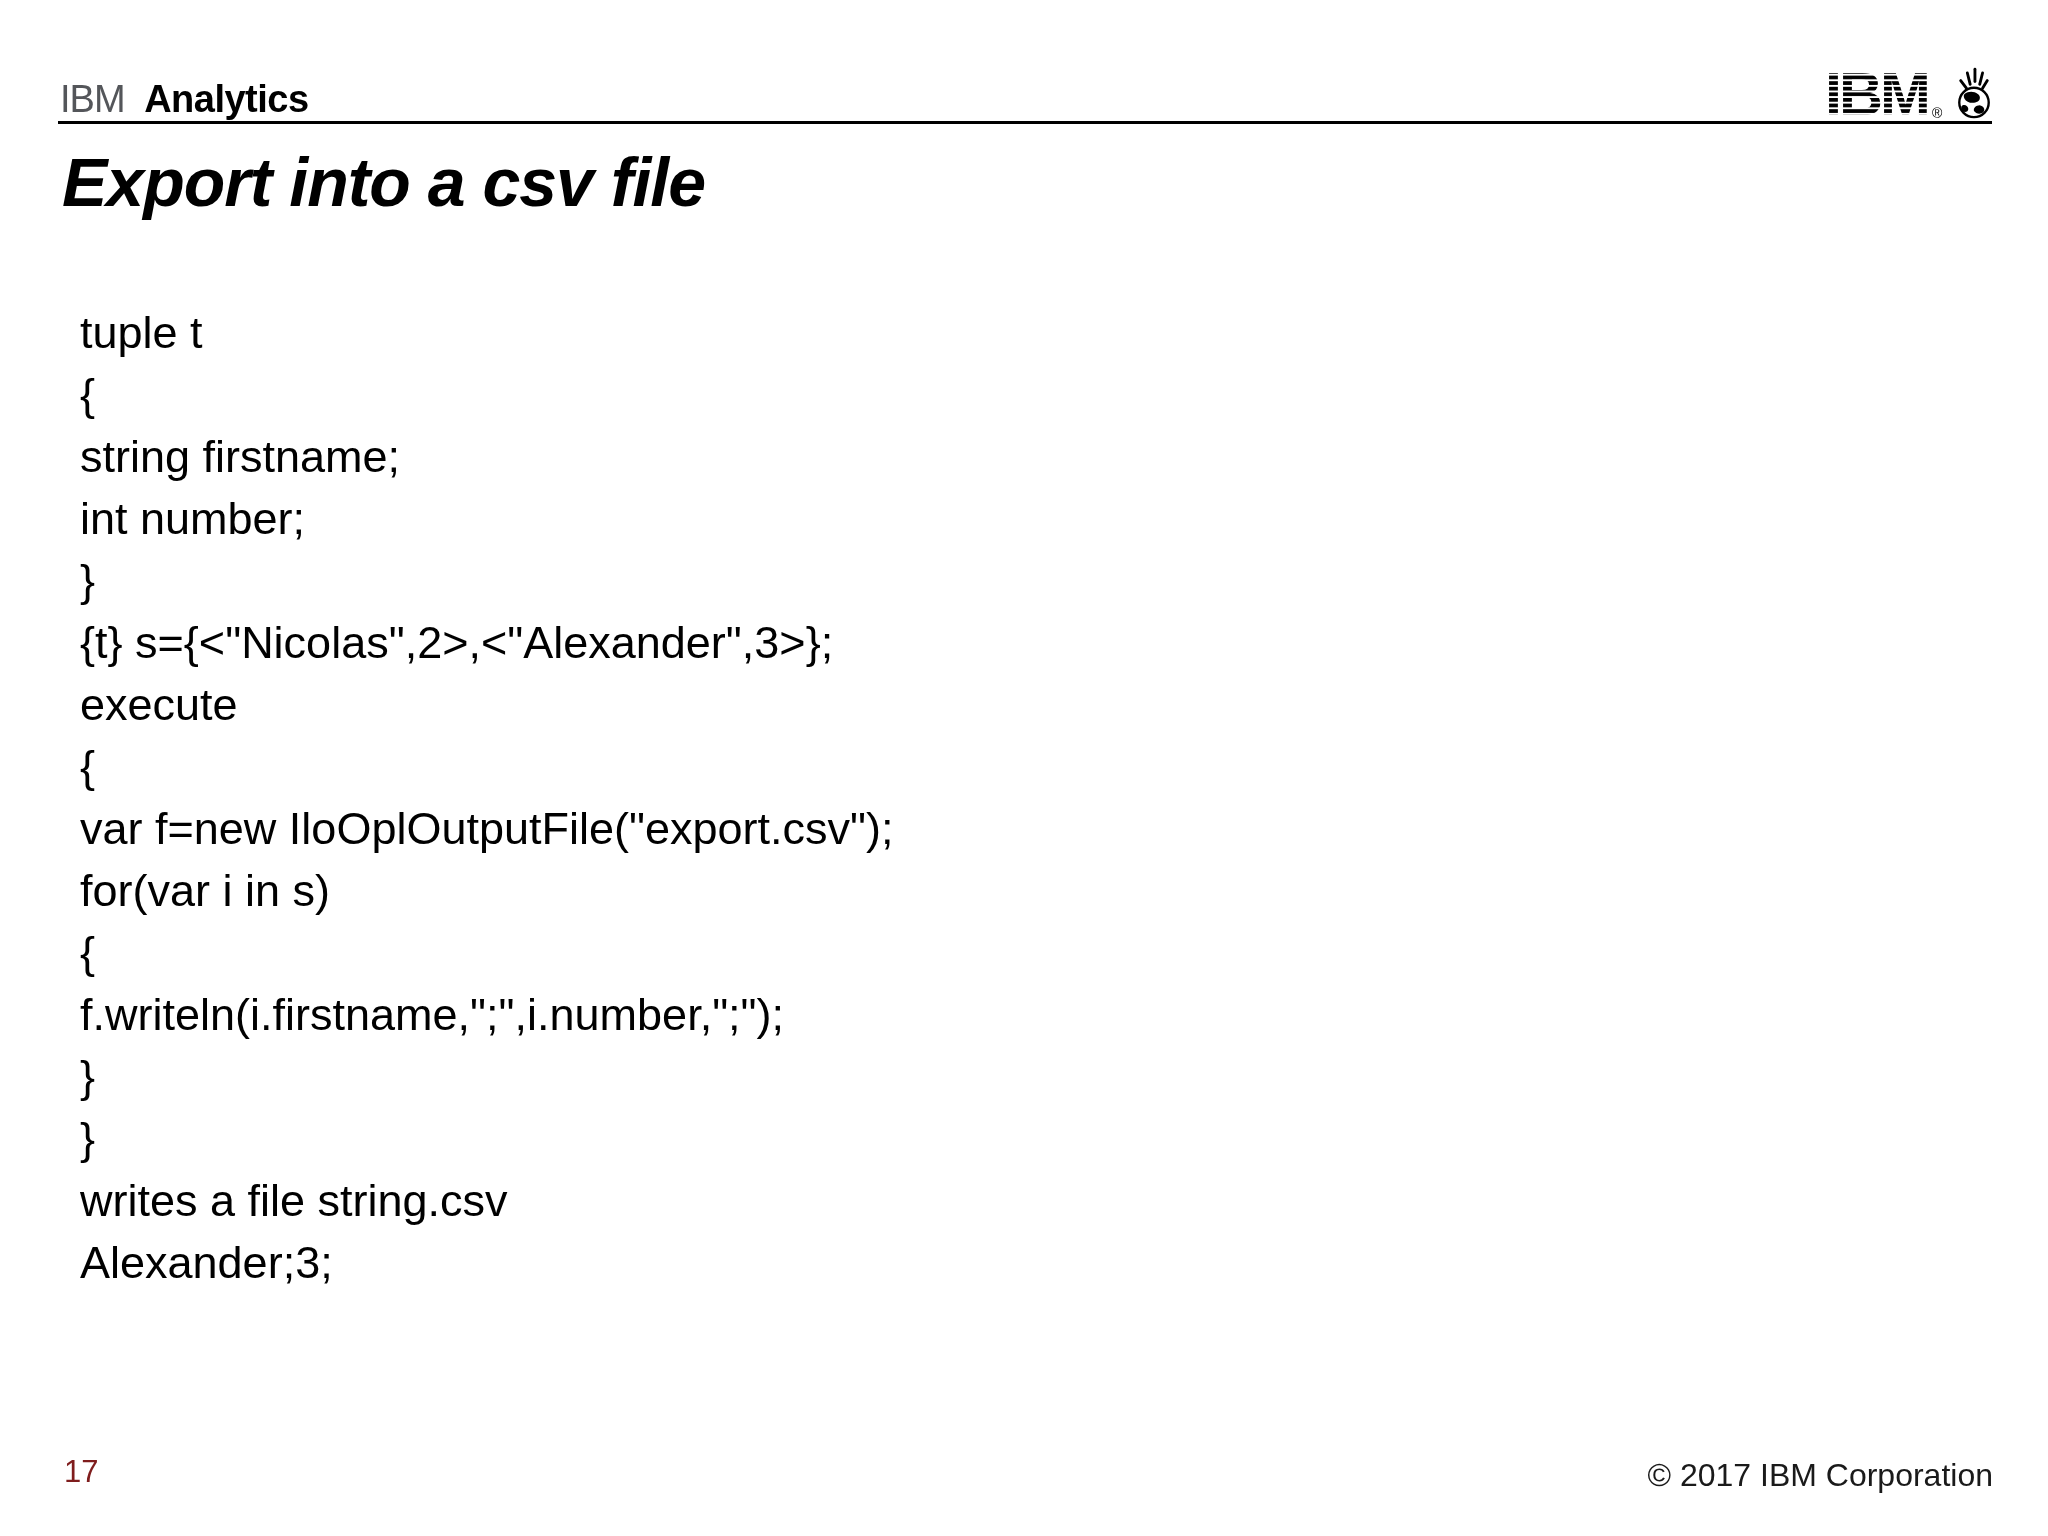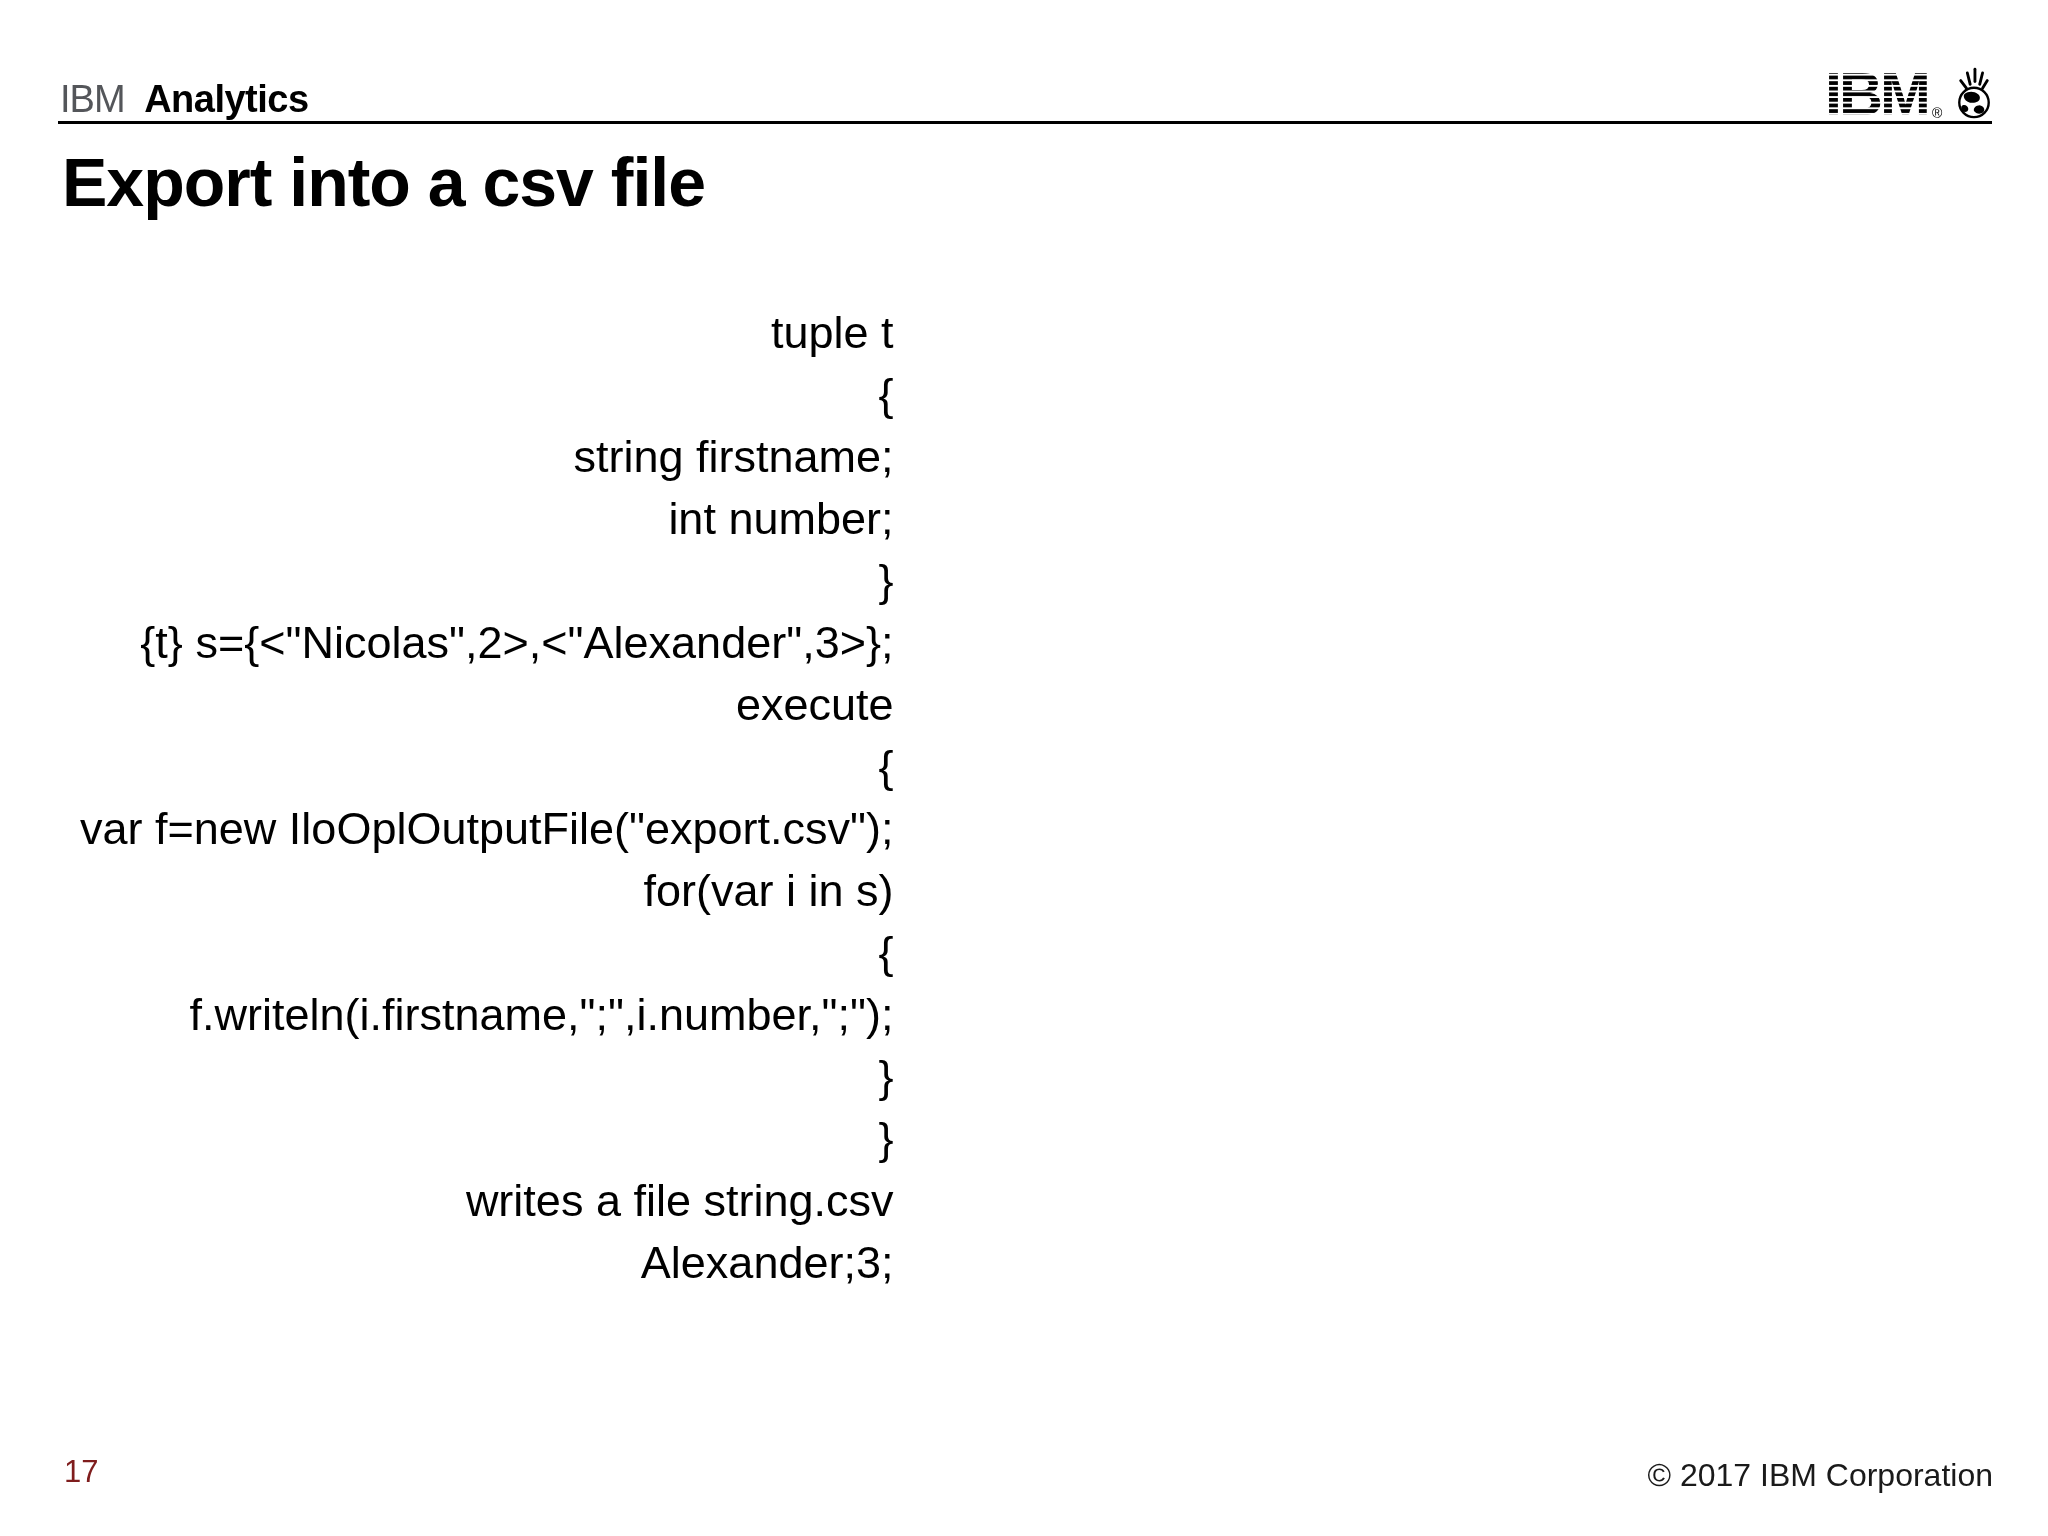--- a/index.html
+++ b/index.html
@@ -52,30 +52,30 @@
   .title {
     position: absolute;
     left: 62px;
     top: 148px;
     margin: 0;
     font-size: 68px;
     font-weight: 700;
     letter-spacing: -1px;
     line-height: 1;
     color: #000000;
+    font-style: italic;
   }
   
   .code {
     position: absolute;
     left: 80px;
     top: 302px;
     font-size: 45px;
     line-height: 62px;
     color: #000000;
-    text-align: right;
   }
   .code-line { white-space: pre; }
   
   .page-number {
     position: absolute;
     left: 64px;
     top: 1456px;
     font-size: 31px;
     color: #7f1d1d;
     line-height: 1;

